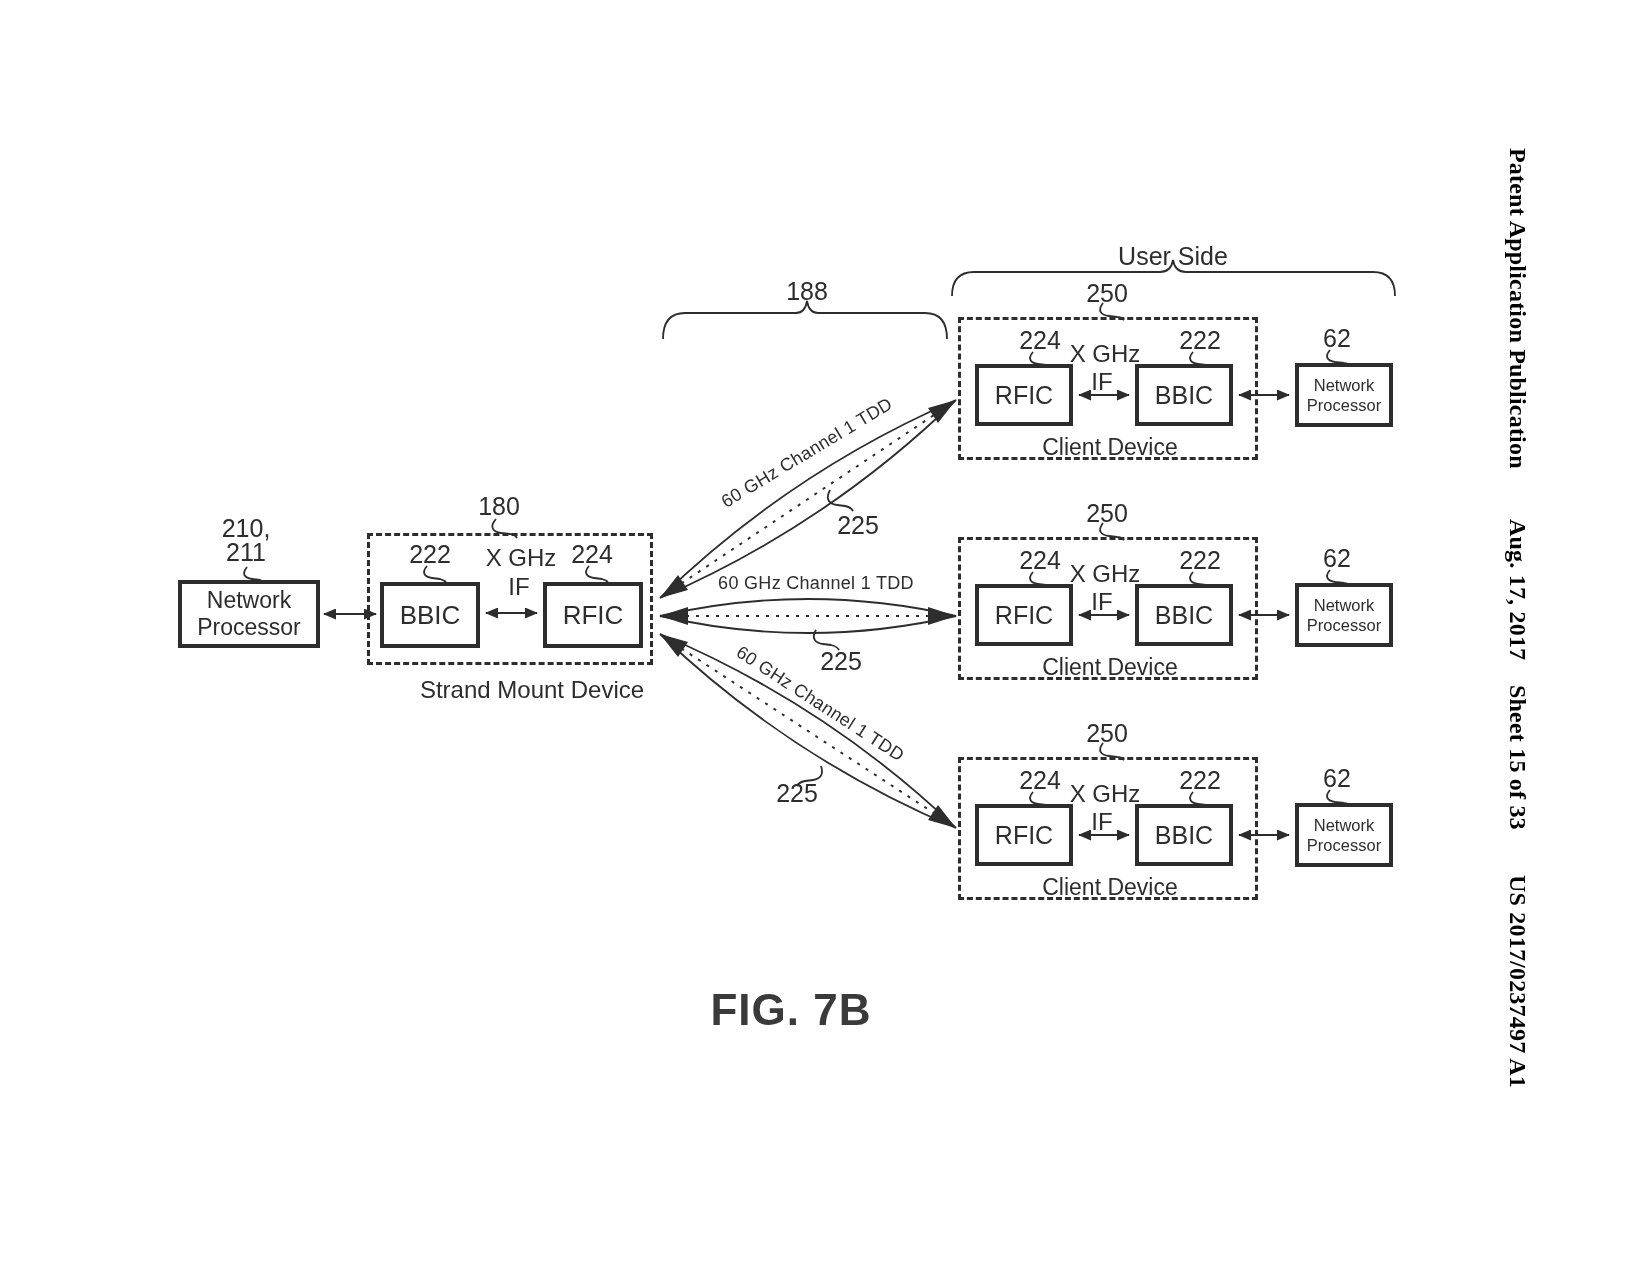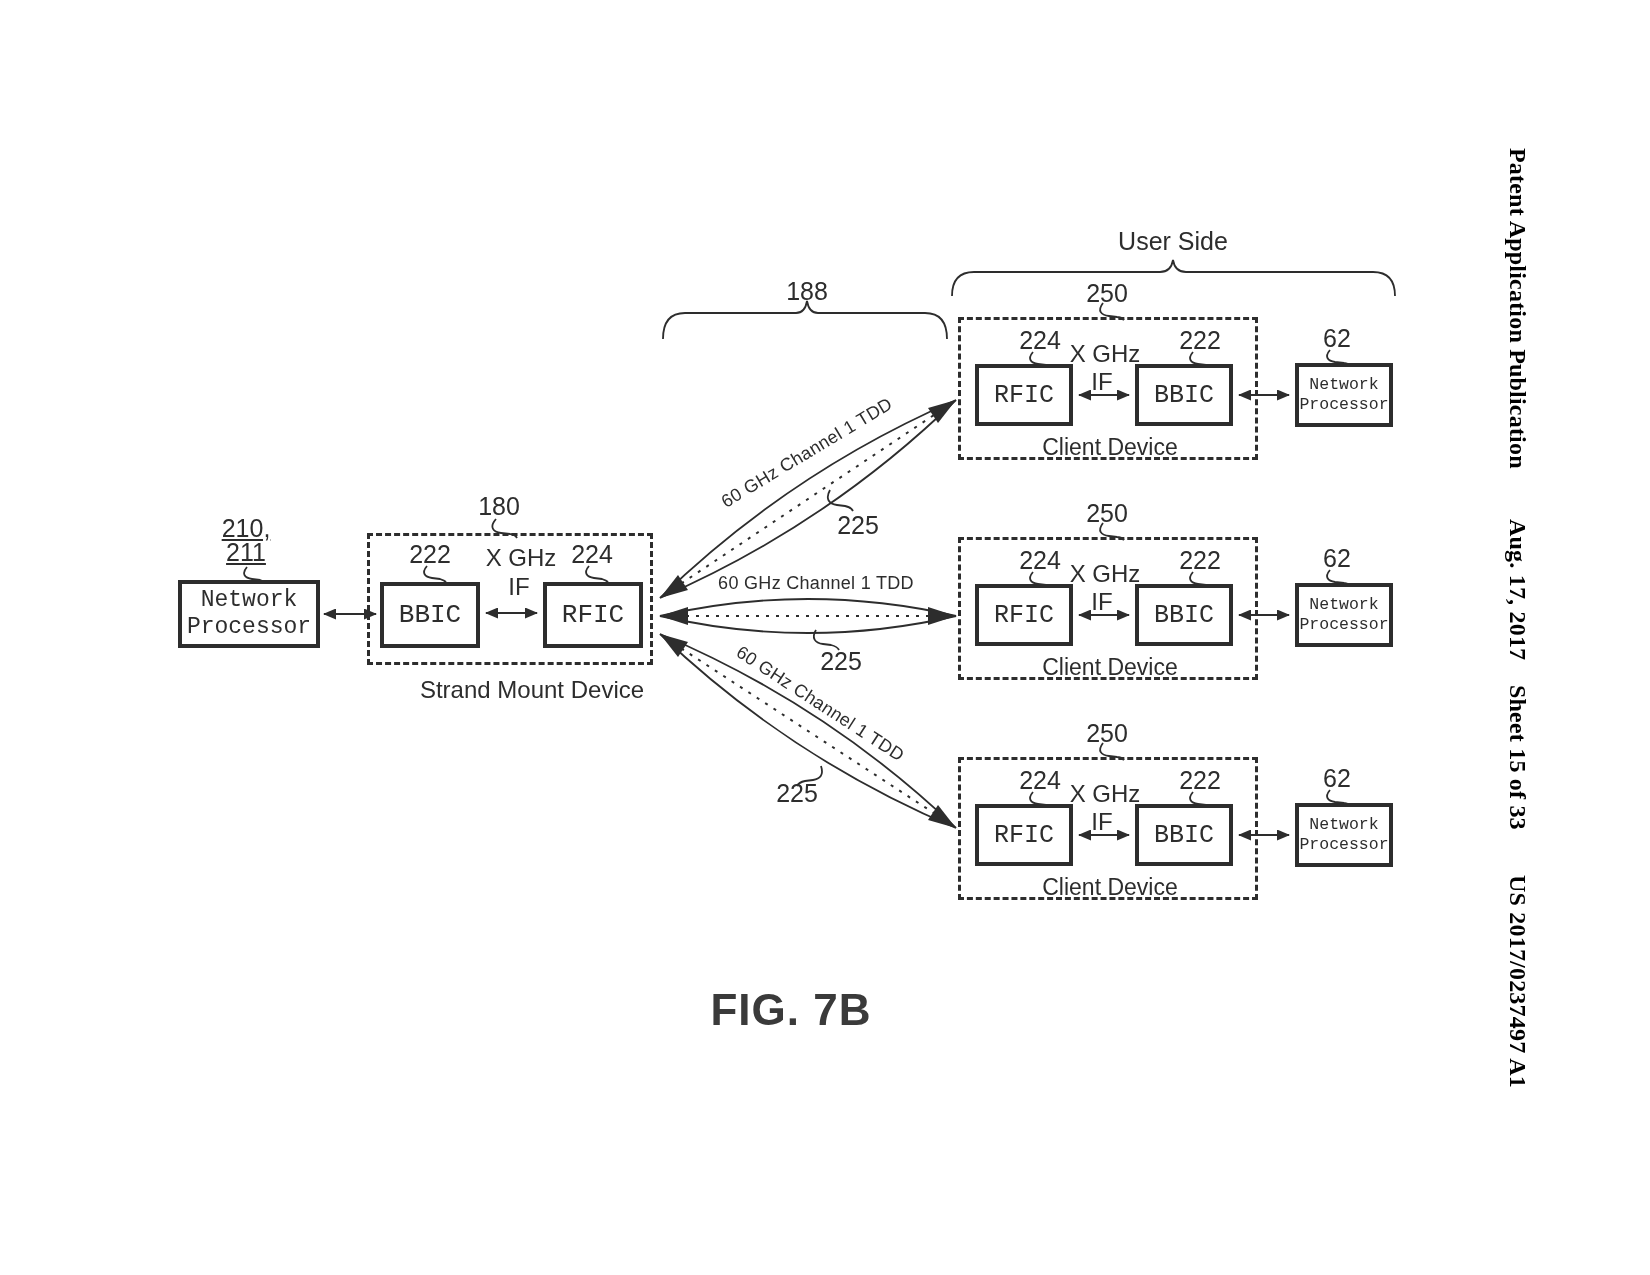--- a/index.html
+++ b/index.html
@@ -7,21 +7,21 @@
     position:relative;width:1650px;height:1275px;background:#ffffff;
     font-family:"Liberation Sans",sans-serif;color:#2d2d2d;overflow:hidden;
   }
   .abs{position:absolute;}
   .ctr{transform:translateX(-50%);text-align:center;}
   .ref{font-size:25px;line-height:24px;white-space:nowrap;}
   .lbl{font-size:24px;white-space:nowrap;}
   .box-solid{
     position:absolute;border:4px solid #2d2d2d;background:#fff;
     display:flex;align-items:center;justify-content:center;flex-direction:column;
-    box-sizing:border-box;text-align:center;font-family:Liberation Mono, monospace;
+    box-sizing:border-box;text-align:center;
   }
   .box-dashed{
     position:absolute;border:3px dashed #2d2d2d;background:transparent;box-sizing:border-box;
   }
   .chip{font-size:26px;}
   .chip-sm{font-size:25px;}
   .np-left{font-size:23px;line-height:27px;}
   .np-sm{font-size:16.5px;line-height:20px;}
   .beam-lbl{
     position:absolute;font-size:18px;white-space:nowrap;letter-spacing:.3px;
@@ -114,21 +114,21 @@
       <path d="M830,490 c-5,9 -1,14 7,15 l8,1 c5,1 7,3 8,5"></path>
       <path d="M816,630 c-5,8 -1,13 7,14 l8,1 c4,1 7,3 8,5"></path>
       <path d="M821,766 c3,9 -1,13 -8,14 l-8,1 c-5,1 -7,3 -8,5"></path>
     </g>
   </svg>
 
   <div class="patent-header">
     <span class="seg1">Patent Application Publication</span><span class="seg2">Aug. 17, 2017</span><span class="seg3">Sheet 15 of 33</span><span class="seg4">US 2017/0237497 A1</span>
   </div>
 
-  <div class="abs ctr ref txt" style="left:246px;top:516px;text-decoration:underline;">
+  <div class="abs ctr ref txt" style="left:246px;top:516px;">
     <div>210,</div>
     <div>211</div>
   </div>
   <div class="box-solid np-left txt" style="left:178px;top:580px;width:142px;height:68px;">
     <div>Network</div>
     <div>Processor</div>
   </div>
 
   <div class="abs ctr ref txt" style="left:499px;top:494px;">180</div>
   <div class="box-dashed" style="left:367px;top:533px;width:286px;height:132px;"></div>
@@ -148,21 +148,21 @@
 
   <div class="beam-lbl txt" style="left:807px;top:453px;transform:translate(-50%,-50%) rotate(-31deg);">60 GHz Channel 1 TDD</div>
   <div class="abs ctr ref txt" style="left:858px;top:513px;">225</div>
 
   <div class="beam-lbl txt" style="left:816px;top:583px;transform:translate(-50%,-50%);">60 GHz Channel 1 TDD</div>
   <div class="abs ctr ref txt" style="left:841px;top:649px;">225</div>
 
   <div class="beam-lbl txt" style="left:820px;top:704px;transform:translate(-50%,-50%) rotate(33deg);">60 GHz Channel 1 TDD</div>
   <div class="abs ctr ref txt" style="left:797px;top:781px;">225</div>
 
-  <div class="abs ctr ref txt" style="left:1173px;top:229px;">User Side</div>
+  <div class="abs ctr ref txt" style="left:1173px;top:244px;">User Side</div>
 
   <div class="abs ctr ref txt" style="left:1107px;top:281px;">250</div>
   <div class="box-dashed" style="left:958px;top:317px;width:300px;height:143px;"></div>
   <div class="abs ctr ref txt" style="left:1040px;top:328px;">224</div>
   <div class="abs ctr lbl txt" style="left:1105px;top:340px;">X GHz</div>
   <div class="abs ctr lbl txt" style="left:1102px;top:368px;">IF</div>
   <div class="abs ctr ref txt" style="left:1200px;top:328px;">222</div>
   <div class="box-solid chip-sm txt" style="left:975px;top:364px;width:98px;height:62px;">
     <div>RFIC</div>
   </div>

